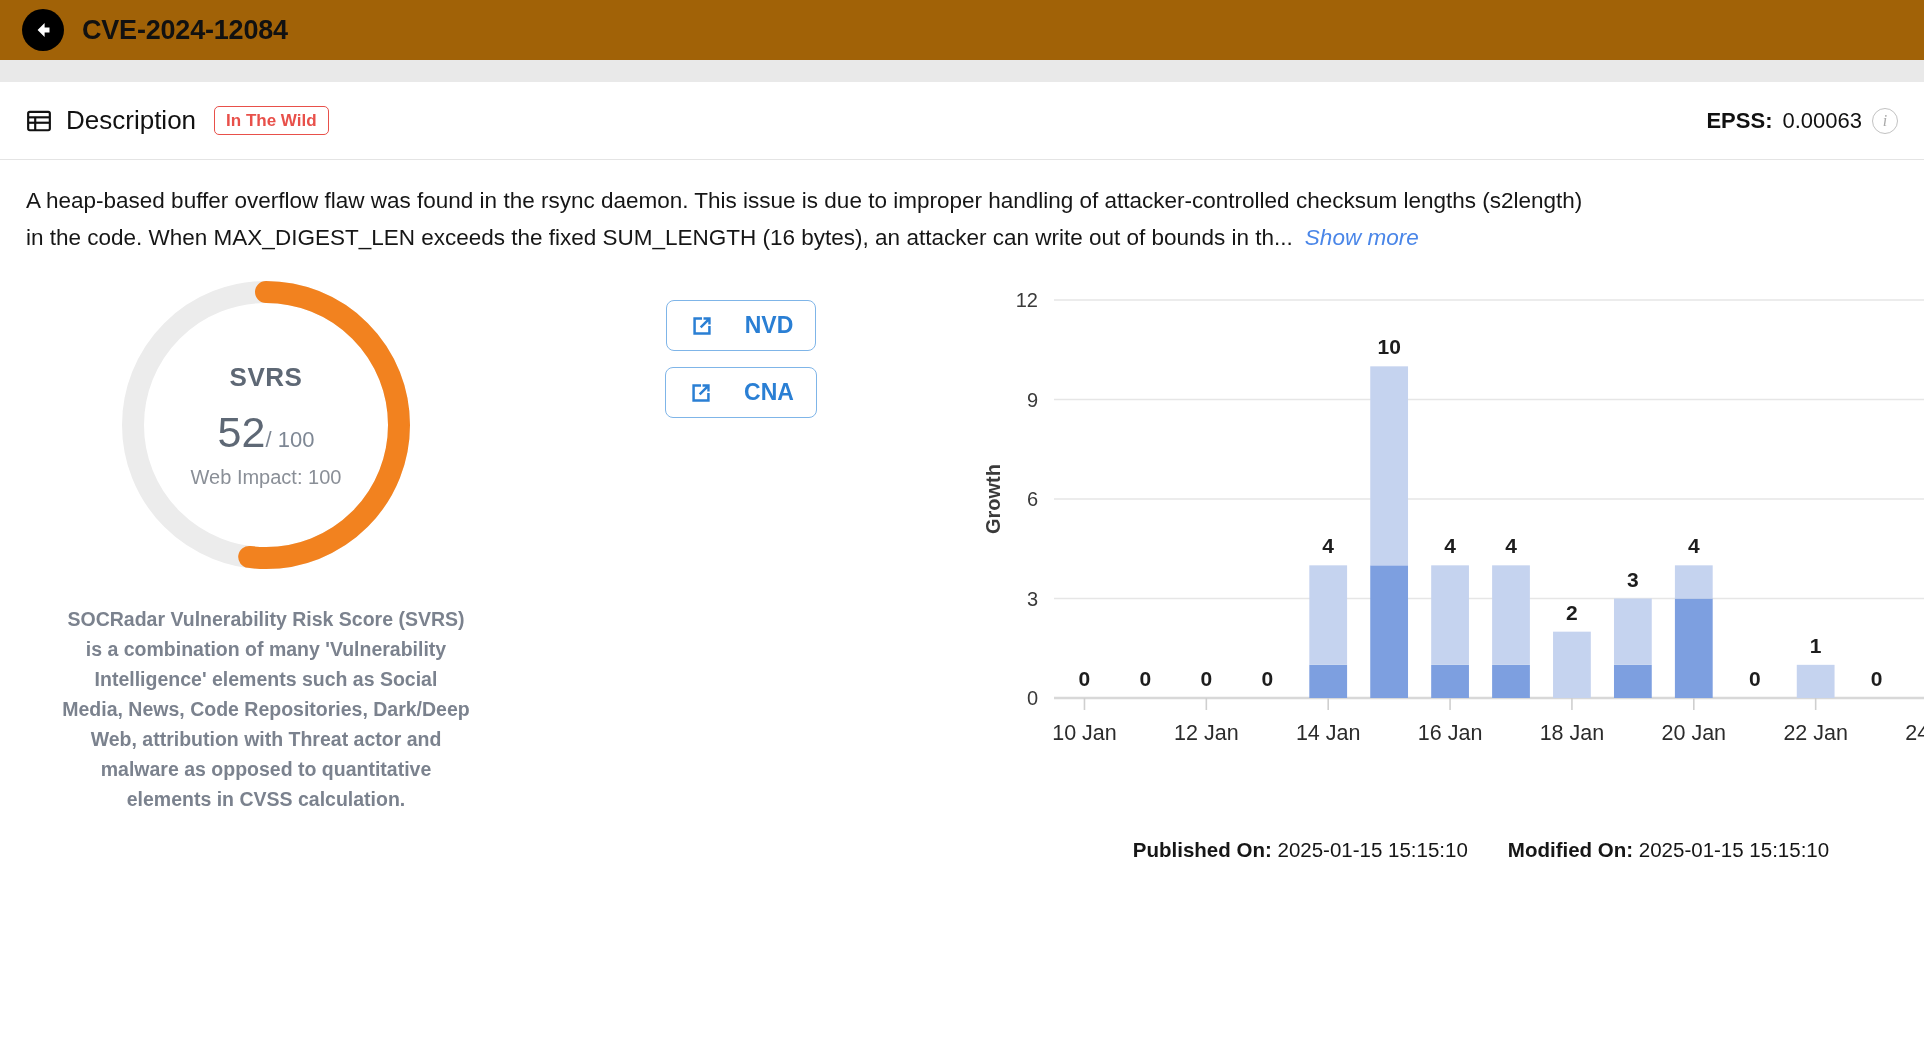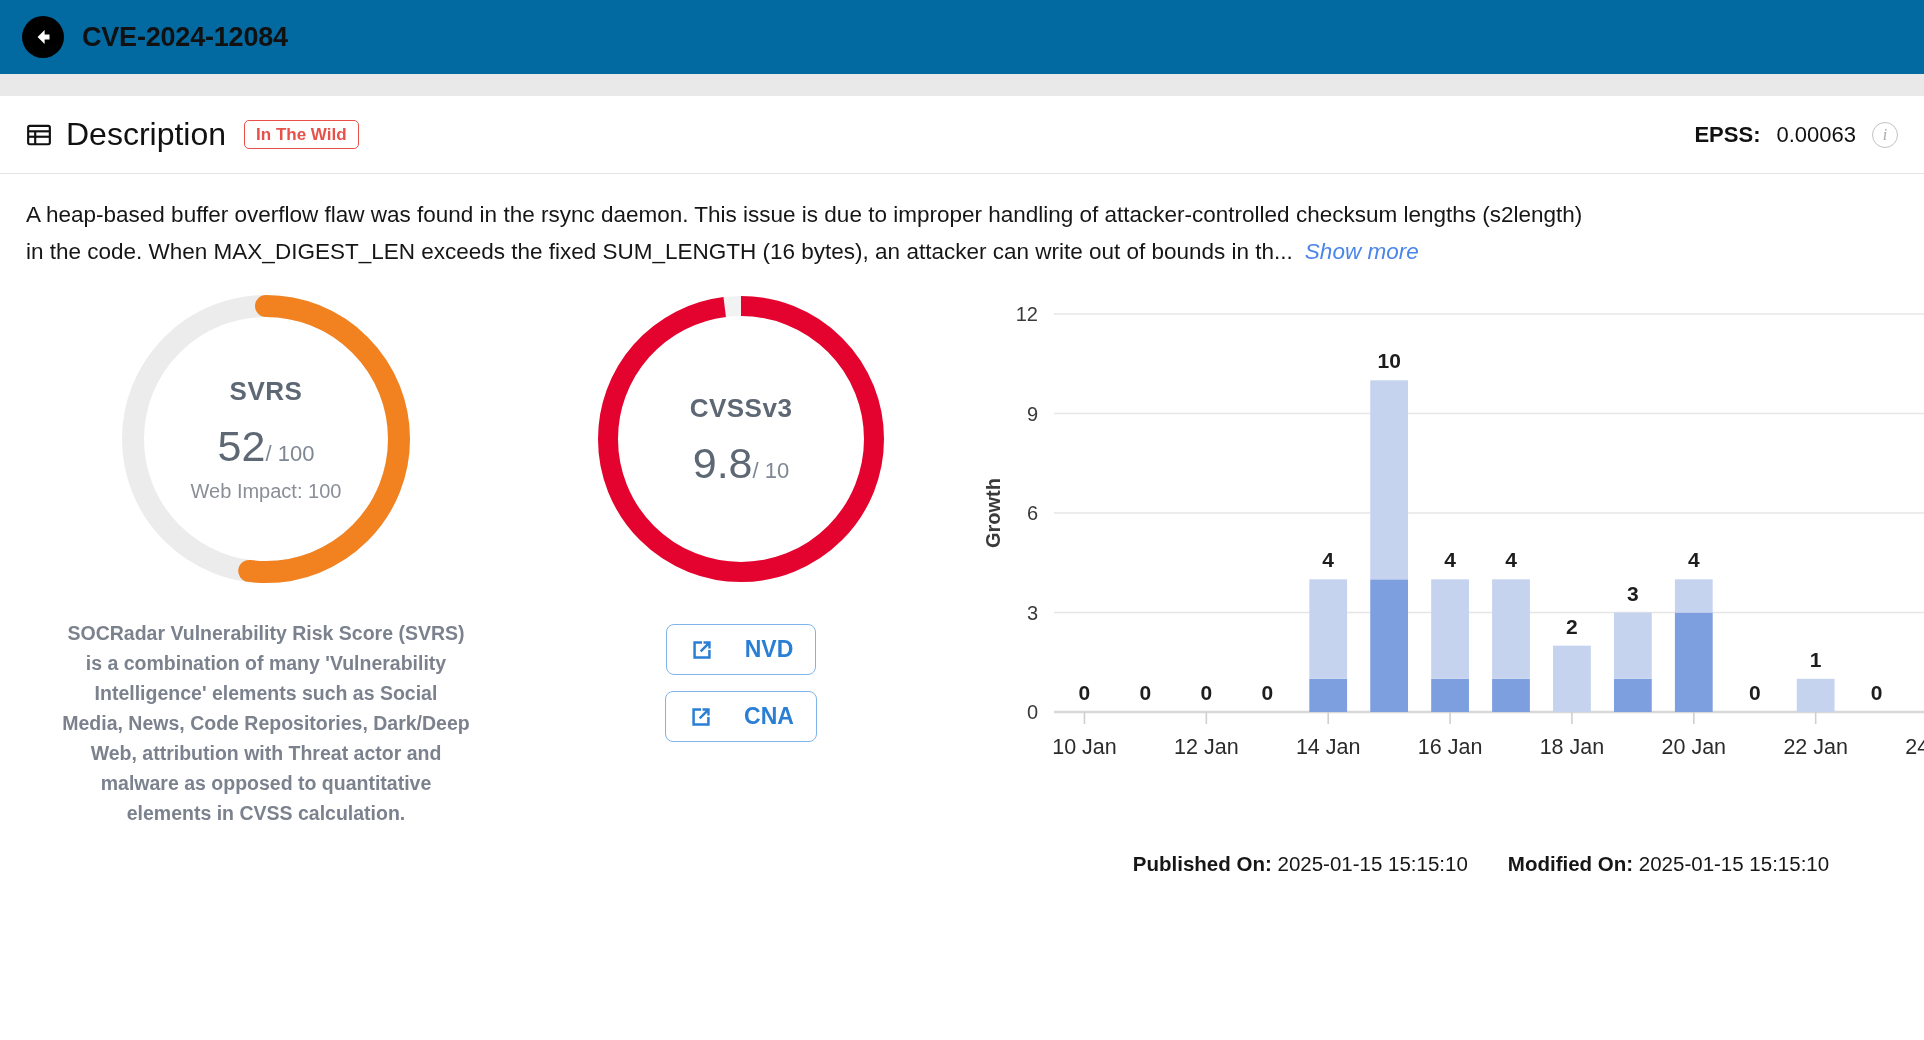--- a/index.html
+++ b/index.html
@@ -7,47 +7,47 @@
   body {
     width:1924px; height:1040px;
     background:#ffffff;
     font-family:"Liberation Sans", sans-serif;
     color:#202020;
     overflow:hidden;
   }
 
   
   .topbar{
-    height:74px; display:flex; align-items:center; gap:18px;
-    padding:0 22px; background:#0369a1;
+    height:60px; display:flex; align-items:center; gap:18px;
+    padding:0 22px; background:#a16207;
   }
   .back-btn{
     width:42px;height:42px;border-radius:50%;background:#000;
     display:flex;align-items:center;justify-content:center;flex:0 0 auto;
     cursor:pointer;
   }
   .back-btn svg{display:block}
   .cve-title{font-size:27px;font-weight:bold;color:#111;letter-spacing:-0.2px;}
 
   .gap-strip{height:22px;background:#e9e9e9;}
   .gap-strip-inner{height:100%;background:#e9e9e9;}
 
   
   .desc-head{
     height:78px;display:flex;align-items:center;padding:0 26px;
     border-bottom:1px solid #e4e4e4;background:#fff;
   }
   .grid-icon{width:26px;height:26px;flex:0 0 auto;margin-right:14px;}
-  .desc-label{font-size:32px;color:#111;}
+  .desc-label{font-size:26px;color:#111;}
   .wild-badge{
     margin-left:18px;border:1px solid #e8504a;border-radius:5px;
     color:#e8504a;font-weight:bold;font-size:17px;padding:5px 11px;
     line-height:1;white-space:nowrap;
   }
-  .epss-wrap{margin-left:auto;display:flex;align-items:center;gap:16px;
+  .epss-wrap{margin-left:auto;display:flex;align-items:center;gap:10px;
     font-size:22px;color:#111;}
   .epss-k{font-weight:bold;}
   .info-ic{
     width:26px;height:26px;border-radius:50%;border:1.6px solid #c2c2c2;
     color:#aaa;font-size:16px;display:flex;align-items:center;justify-content:center;
     font-family:"Liberation Serif", serif;font-style:italic;
   }
 
   
   .desc-body{
@@ -155,34 +155,20 @@
             <span>52</span><span class="den">/ 100</span>
           </div>
           <div class="d-sub">Web Impact: 100</div>
         </div>
       </div>
     </div>
     <div class="svrs-note">SOCRadar Vulnerability Risk Score (SVRS) is a combination of many 'Vulnerability Intelligence' elements such as Social Media, News, Code Repositories, Dark/Deep Web, attribution with Threat actor and malware as opposed to quantitative elements in CVSS calculation.</div>
   </div>
 
   <div class="col-cvss">
-    <div class="donut-wrap">
-      <div class="donut">
-        <svg width="310" height="310" viewBox="0 0 310 310">
-          <circle cx="155" cy="155" r="133" fill="none" stroke="#f2f2f2" stroke-width="20"></circle>
-          <circle id="cvss-arc" cx="155" cy="155" r="133" fill="none" stroke="#e4032e" stroke-width="20" stroke-linecap="butt" stroke-dasharray="818.9503729377873 835.663645854885"></circle>
-        </svg>
-        <div class="donut-center">
-          <div class="d-name">CVSSv3</div>
-          <div class="d-score">
-            <span>9.8</span><span class="den">/ 10</span>
-          </div>
-        </div>
-      </div>
-    </div>
 
     <div class="link-btns">
       <div class="link-btn">
         <span>
           <svg width="26" height="26" viewBox="0 0 24 24">
             <path d="M4 4 H12 V6.3 H6.3 V17.7 H17.7 V12 H20 V20 H4 Z" fill="#2a7fd4"></path>
             <path d="M13.4 4 H20 V10.6 H17.8 V7.8 L11.6 14 L10 12.4 L16.2 6.2 H13.4 Z" fill="#2a7fd4"></path>
           </svg>
         </span>
         <span>NVD</span>

